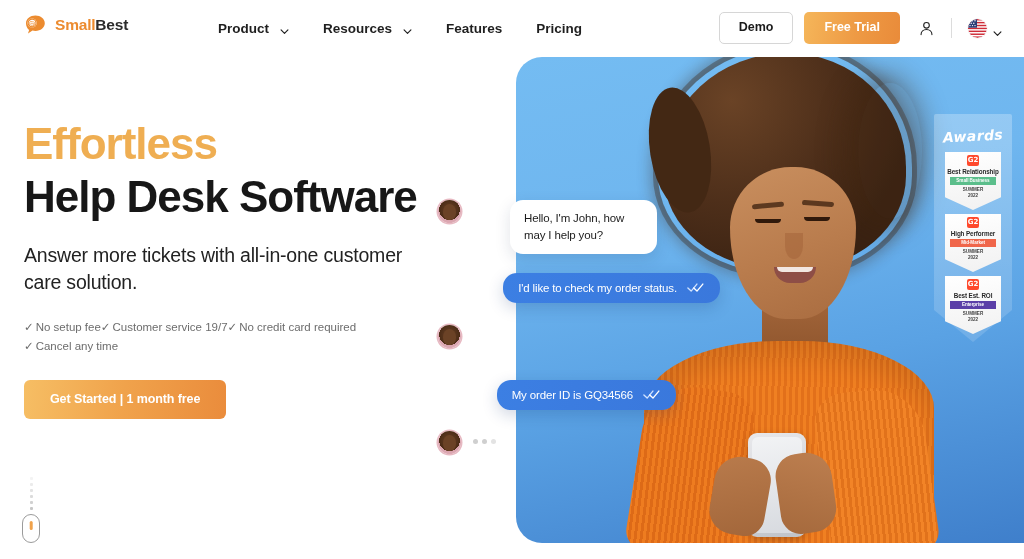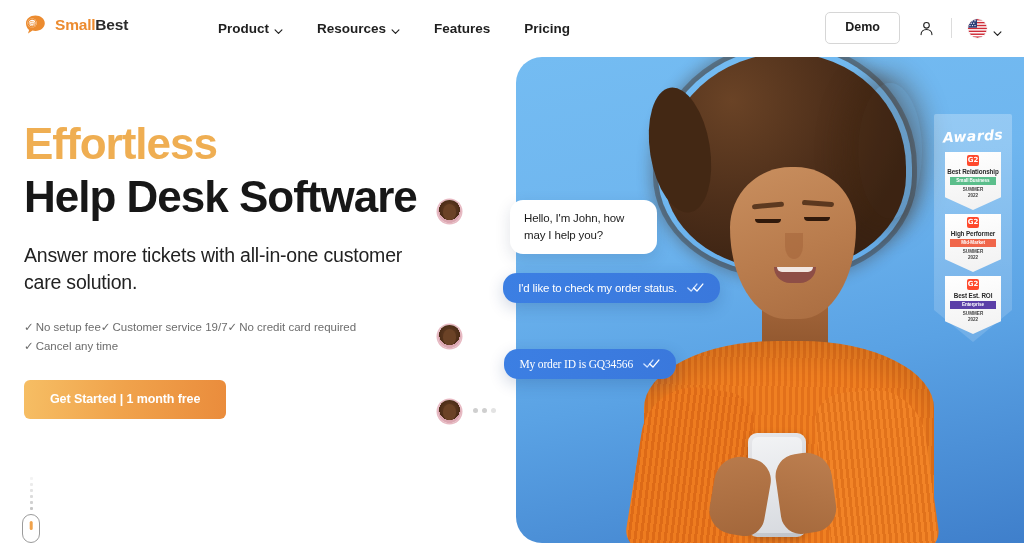--- a/index.html
+++ b/index.html
@@ -26,21 +26,21 @@
   }
   .logo-text { font-size: 15.5px; font-weight: 700; letter-spacing: -0.2px; line-height: 1; }
   .logo-live { color: #EC8B2F; }
   .logo-agent { color: #2b2b2b; }
 
   .nav-links {
     position: absolute; left: 218px; top: 0; height: 56px;
     display: flex; align-items: center; gap: 0px;
   }
   .nav-item {
-    display: flex; align-items: center; gap: 5px;
+    display: flex; align-items: center; gap: 11px;
     font-size: 13.5px; font-weight: 700; color: #1f1f1f;
     padding: 0 17px; height: 56px; cursor: pointer; white-space: nowrap;
   }
   .nav-item:first-child { padding-left: 0; }
   .chev { width: 9px; height: 9px; display:inline-block; }
 
   .nav-right {
     position: absolute; right: 22px; top: 0; height: 56px;
     display: flex; align-items: center; gap: 0;
   }
@@ -232,21 +232,21 @@
     display:flex; align-items:center; gap:4px; padding-left: 12px; padding-top: 8px;
   }
   .typing i { width:5px;height:5px;border-radius:50%;background:#cfcfcf; display:block; }
   .typing i:nth-child(3){ background:#e3e3e3; }
 
   .r1 { margin-left: 0; gap: 40px; }
   .r1 .bubble-in { margin-left: 9px; width: 147px; }
   .r2 { justify-content:flex-end; margin-top: 19px; padding-right: 8px; }
   .r3 { margin-top: 22px; }
   .r3 .bubble-in { margin-left: 9px; width: 202px; }
-  .r4 { justify-content:flex-end; margin-top: 1px; padding-right: 52px; font-family: Liberation Serif, serif; }
+  .r4 { justify-content:flex-end; margin-top: 32px; padding-right: 52px; }
   .r5 { margin-top: 21px; }
 
   
   .awards {
     position:absolute; right: 12px; top: 57px; width: 78px; height: 228px; z-index: 25;
   }
   .ribbon {
     position:absolute; inset:0;
     background: linear-gradient(180deg, rgba(255,255,255,.26), rgba(255,255,255,.14));
     clip-path: polygon(0 0, 100% 0, 100% 86%, 50% 100%, 0 86%);
@@ -325,20 +325,21 @@
       <div class="nav-item">
         <span>Features</span>
       </div>
       <div class="nav-item">
         <span>Pricing</span>
       </div>
     </div>
 
     <div class="nav-right">
       <button class="btn-demo">Demo</button>
+      <button class="btn-trial">Free Trial</button>
       <span class="icon-user">
         <svg width="17" height="17" viewBox="0 0 20 20">
           <circle cx="10" cy="6.2" r="3.3" fill="none" stroke="#1f1f1f" stroke-width="1.3"></circle>
           <path d="M3.6 17.2c0-3.6 2.9-6 6.4-6s6.4 2.4 6.4 6" fill="none" stroke="#1f1f1f" stroke-width="1.3" stroke-linecap="round"></path>
         </svg>
       </span>
       <span class="nav-divider"></span>
       <span class="lang">
         <span class="flag">
           <svg width="19" height="19" viewBox="0 0 19 19">

